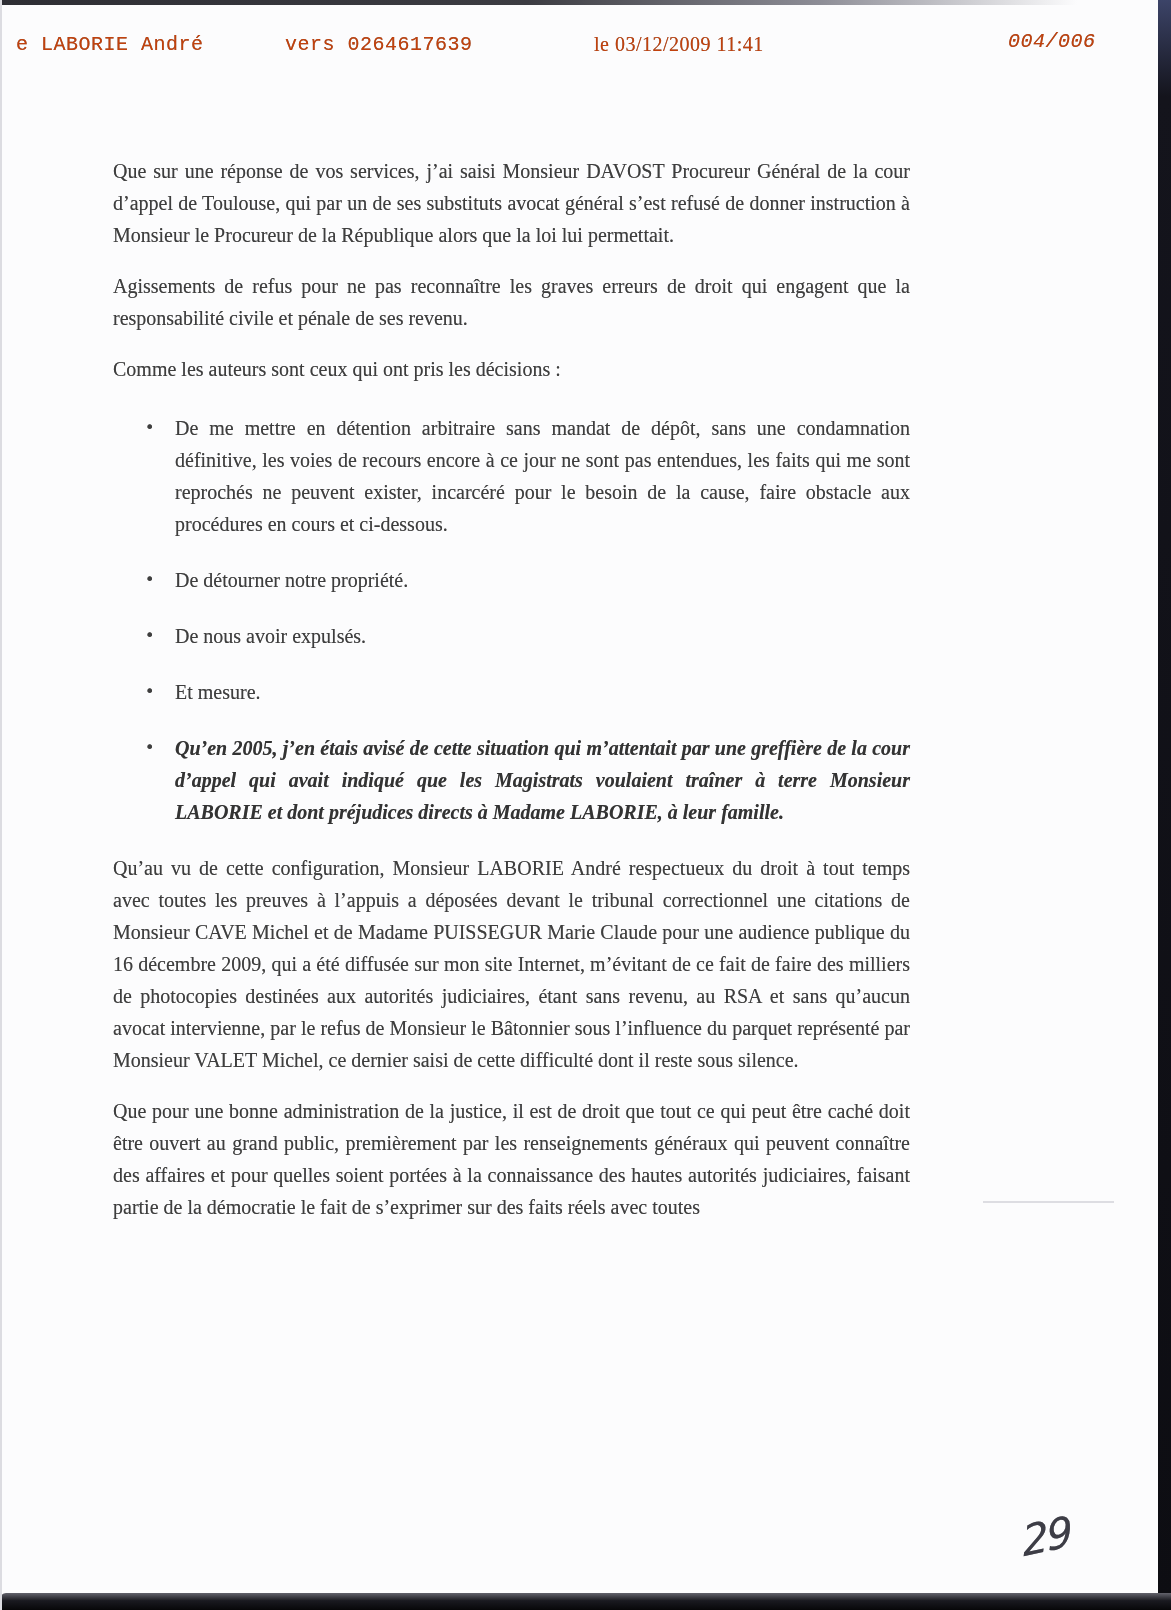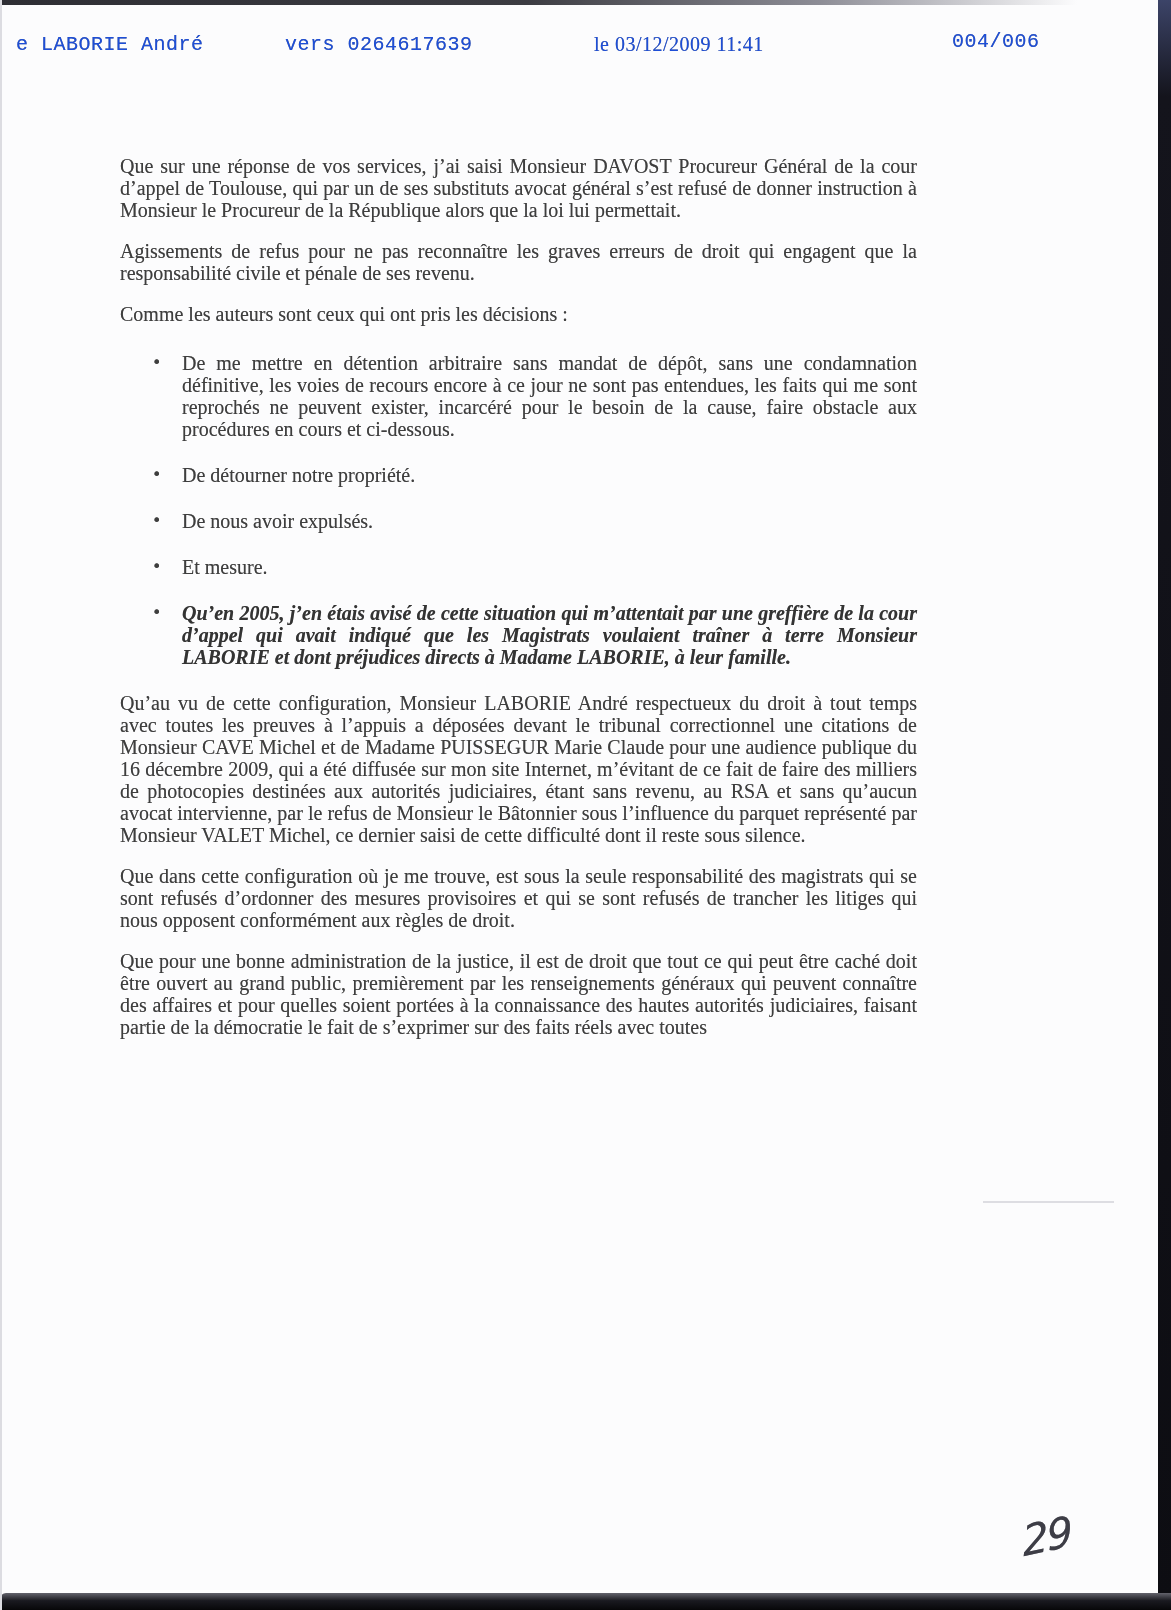--- a/index.html
+++ b/index.html
@@ -30,36 +30,35 @@
   }
   .edge-left {
     position: absolute; left: 0; top: 0; width: 2px; height: 100%;
     background: #dcdce1;
   }
 
   
   .fax-header {
     position: absolute; top: 33px; left: 0; width: 100%; height: 30px;
     font-family: "Liberation Mono", monospace;
-    font-size: 20px; color: #1d4ed8; letter-spacing: 0.5px;
+    font-size: 20px; color: #c2410c; letter-spacing: 0.5px;
     text-shadow: 0 0 0.6px rgba(60,60,60,0.6);
   }
   .hdr { position: absolute; white-space: nowrap; }
   .hdr-sender { left: 16px; }
   .hdr-to     { left: 285px; }
   .hdr-date   { left: 594px; font-family: Liberation Serif, serif; }
-  .hdr-pages  { left: 952px; top: -3px; }
+  .hdr-pages  { left: 1008px; top: -3px; font-style: italic; }
 
   
   .content {
     position: absolute; left: 113px; top: 155px; width: 797px;
-    font-size: 20px; line-height: 22px; color: #3e3e3e;
+    font-size: 20px; line-height: 32px; color: #3e3e3e;
     text-align: justify;
     text-shadow: 0 0 0.5px rgba(70,70,70,0.55);
-    margin-left: 7px;
   }
   .para { margin: 0 0 19px 0; }
   .bullets { margin: 27px 0 19px 0; }
   .bullets.single { margin: 0 0 19px 0; }
   .bullet { position: relative; padding-left: 62px; margin: 0 0 24px 0; }
   .bullet:last-child { margin-bottom: 24px; }
   .dot {
     position: absolute; left: 32px; top: 0;
     font-family: "DejaVu Sans", sans-serif; font-size: 16px; color: #3e3e3e;
   }
@@ -122,21 +121,20 @@
     </div>
 
 
     <div class="bullets single">
       <div class="bullet emph-item">
         <span class="dot">•</span><span>Qu’en 2005, j’en étais avisé de cette situation qui m’attentait par une greffière de la cour d’appel qui avait indiqué que les Magistrats voulaient traîner à terre Monsieur LABORIE et dont préjudices directs à Madame LABORIE, à leur famille.</span>
       </div>
     </div>
 
     <p class="para">Qu’au vu de cette configuration, Monsieur LABORIE André respectueux du droit à tout temps avec toutes les preuves à l’appuis a déposées devant le tribunal correctionnel une citations de Monsieur CAVE Michel et de Madame PUISSEGUR Marie Claude pour une audience publique du 16 décembre 2009, qui a été diffusée sur mon site Internet, m’évitant de ce fait de faire des milliers de photocopies destinées aux autorités judiciaires, étant sans revenu, au RSA et sans qu’aucun avocat intervienne, par le refus de Monsieur le Bâtonnier sous l’influence du parquet représenté par Monsieur VALET Michel, ce dernier saisi de cette difficulté dont il reste sous silence.</p>
-    <p class="para">Que dans cette configuration où je me trouve, est sous la seule responsabilité des magistrats qui se sont refusés d’ordonner des mesures provisoires et qui se sont refusés de trancher les litiges qui nous opposent conformément aux règles de droit.</p>
     <p class="para">Que pour une bonne administration de la justice, il est de droit que tout ce qui peut être caché doit être ouvert au grand public, premièrement par les renseignements généraux qui peuvent connaître des affaires et pour quelles soient portées à la connaissance des hautes autorités judiciaires, faisant partie de la démocratie le fait de s’exprimer sur des faits réels avec toutes</p>
 
   </main>
 
   <div class="artifact-line"></div>
 
   <div class="handwritten">29</div>
 
 </div>
 

